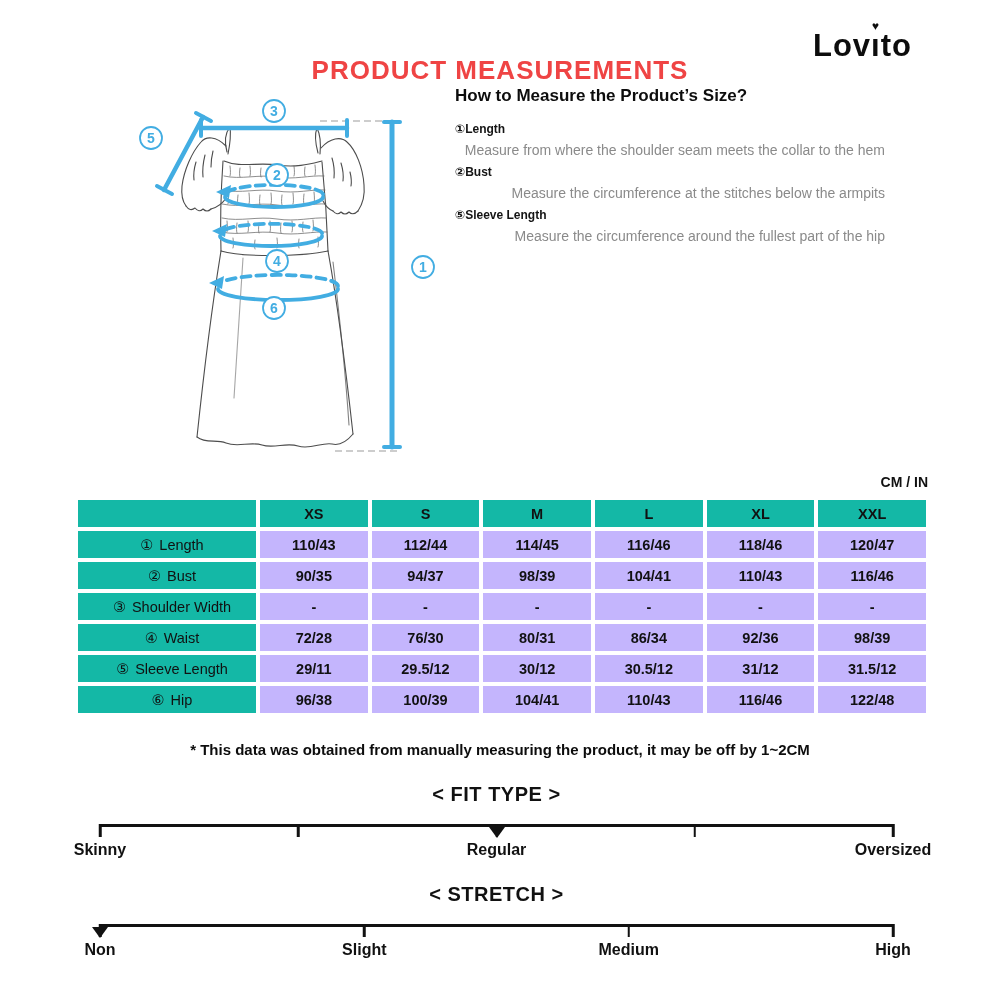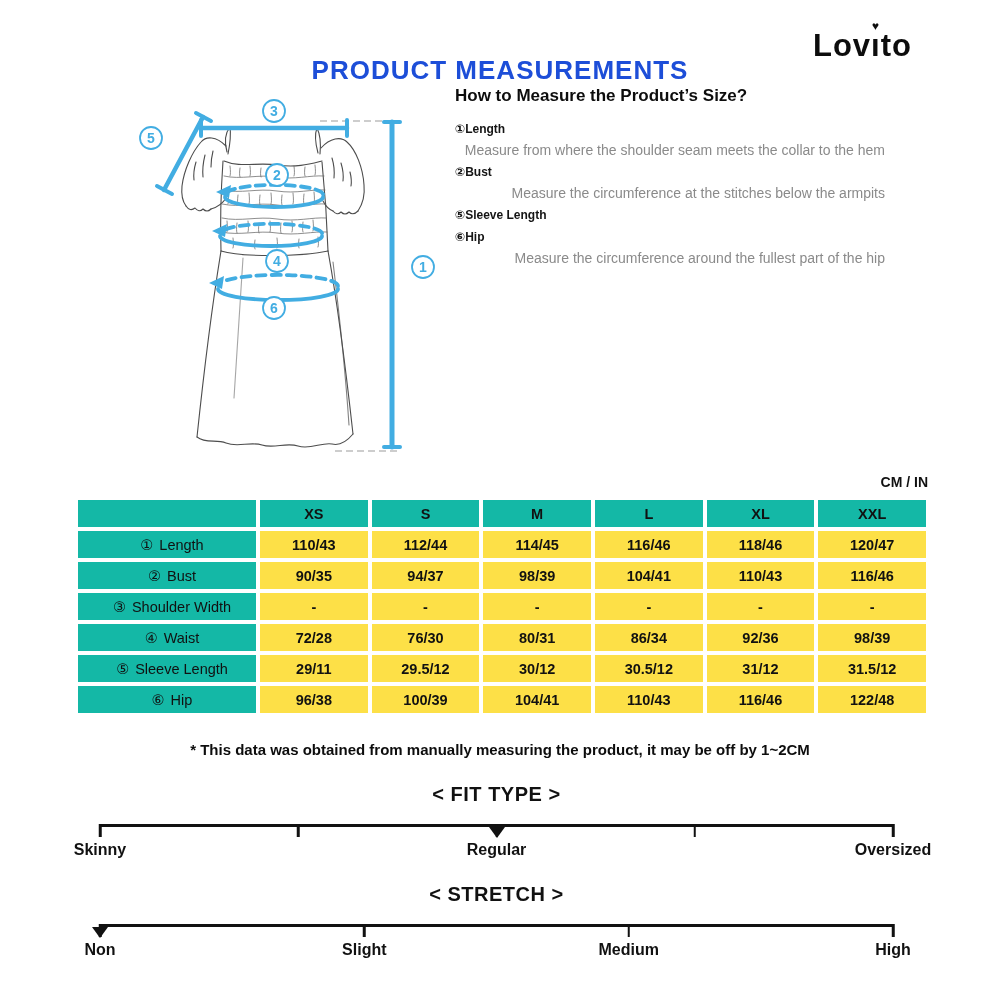--- a/index.html
+++ b/index.html
@@ -1,21 +1,21 @@
 <!DOCTYPE html>
 <html><head>
 <meta charset="utf-8">
 <style>
   html,body{margin:0;padding:0;background:#fff;}
   body{width:1000px;height:1000px;font-family:"Liberation Sans","DejaVu Sans",sans-serif;color:#111;}
   .page{position:relative;width:1000px;height:1000px;overflow:hidden;background:#fff;}
 
   
   .title{position:absolute;top:38px;left:0;right:0;text-align:center;
-         font-size:26px;font-weight:800;letter-spacing:1px;color:#1d4ed8;}
+         font-size:26px;font-weight:800;letter-spacing:1px;color:#ef4444;}
   .logo{position:absolute;top:28px;right:88px;font-size:31px;font-weight:800;letter-spacing:1px;color:#0d0d0d;}
   .logo-i{position:relative;display:inline-block;}
   .logo-heart{position:absolute;top:-8px;left:50%;transform:translateX(-50%);font-size:12px;line-height:12px;}
 
   
   .diagram{position:absolute;left:95px;top:85px;width:355px;height:390px;}
 
   
   .howto{position:absolute;left:455px;top:86px;width:482px;}
   .howto-title{font-size:17px;font-weight:700;margin:0 0 12px 0;color:#0d0d0d;}
@@ -24,21 +24,21 @@
   .circ{font-family:"DejaVu Sans",sans-serif;}
 
   
   .unit{position:absolute;top:474px;right:72px;font-size:14px;font-weight:700;}
   .size-table{position:absolute;left:78px;top:500px;width:848px;display:grid;
               grid-template-columns:178px repeat(6,1fr);gap:4px;}
   .size-table .cell{height:27px;display:flex;align-items:center;justify-content:center;font-size:14.5px;}
   .cell-corner,.cell-head,.cell-label{background:#14b8a6;}
   .cell-head{font-weight:700;}
   .cell-label{justify-content:flex-start;padding-left:10px;font-weight:400;gap:6px;font-size:15px;}
-  .cell-value{background:#fde047;font-weight:700;}
+  .cell-value{background:#c4b5fd;font-weight:700;}
 
   .note{position:absolute;top:726px;left:0;right:0;text-align:center;font-size:15px;font-weight:700;color:#0d0d0d;}
 
   
   .scale{position:absolute;left:100px;width:793px;height:90px;}
   .scale[data-scale="0"]{top:783px;}
   .scale[data-scale="1"]{top:883px;}
   .scale-title{position:absolute;top:0;left:0;right:0;text-align:center;font-size:20px;font-weight:800;letter-spacing:.5px;}
   .scale-bar{position:absolute;top:41px;left:0;right:0;height:16px;}
   .scale-line{position:absolute;top:0;left:0;right:0;height:3px;background:#111;}
@@ -170,21 +170,20 @@
           <p class="howto-desc">Measure from where the shoulder seam meets the collar to the hem</p>
         </div>
         <div class="howto-item">
           <div class="howto-hd"><span class="circ">②</span><span>Bust</span></div>
           <p class="howto-desc">Measure the circumference at the stitches below the armpits</p>
         </div>
         <div class="howto-item">
           <div class="howto-hd"><span class="circ">⑤</span><span>Sleeve Length</span></div>
         </div>
         <div class="howto-item">
-          <div class="howto-hd"><span class="circ">⑥</span><span>Hip</span></div>
           <p class="howto-desc">Measure the circumference around the fullest part of the hip</p>
         </div>
       </div>
   </section>
 
   <div class="unit">CM / IN</div>
 
   <div class="size-table" id="size-table">
       <div class="cell cell-corner"></div>
       <div class="cell cell-head">XS</div>

